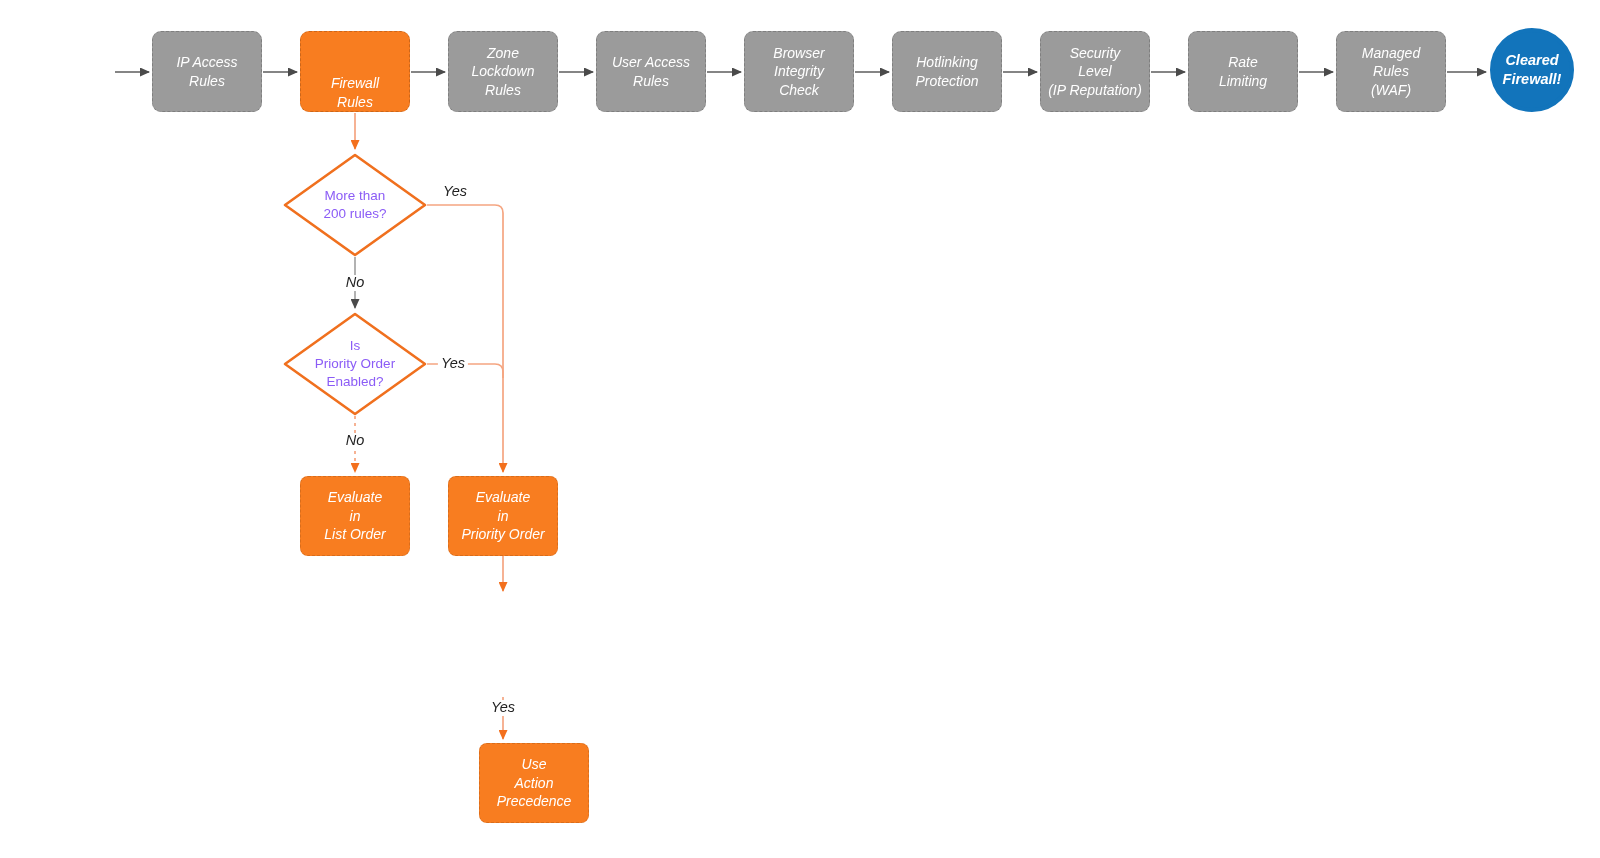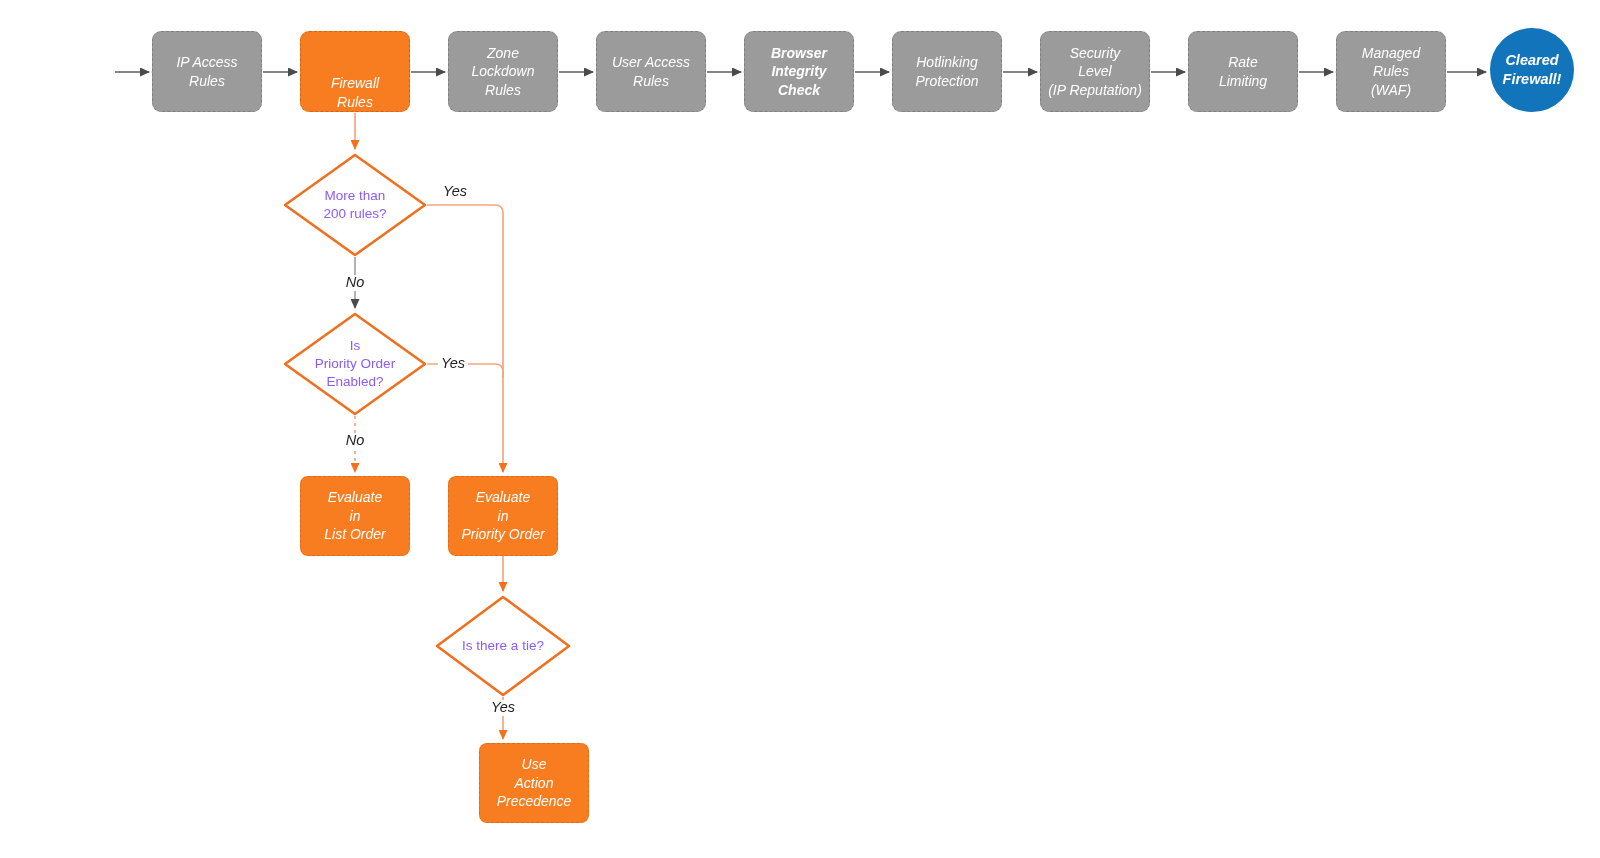--- a/index.html
+++ b/index.html
@@ -76,21 +76,21 @@
     <span>Zone
 Lockdown
 Rules</span>
   </div>
 
   <div class="node stage" style="left:596px;top:31px;">
     <span>User Access
 Rules</span>
   </div>
 
-  <div class="node stage" style="left:744px;top:31px;font-weight:bold;">
+  <div class="node stage" style="left:744px;top:31px;">
     <span>Browser
 Integrity
 Check</span>
   </div>
 
   <div class="node stage" style="left:892px;top:31px;">
     <span>Hotlinking
 Protection</span>
   </div>
 
@@ -138,26 +138,20 @@
 in
 List Order</span>
   </div>
 
   <div class="node action" style="left:448px;top:476px;">
     <span>Evaluate
 in
 Priority Order</span>
   </div>
 
-  <div class="node diamond" style="left:435px;top:595px;width:136px;height:102px;">
-    <svg width="136" height="102" viewBox="0 0 136 102">
-      <polygon points="68,2 134,51 68,100 2,51" fill="#ffffff" stroke="#F0701E" stroke-width="2.6" stroke-linejoin="round"></polygon>
-    </svg>
-    <span class="d-label">Is there a tie?</span>
-  </div>
 
   <div class="node action" style="left:463px;top:743px;margin-left:16px;">
     <span>Use
 Action
 Precedence</span>
   </div>
 
   <div class="edge-label" style="left:455px;top:192px;background:transparent;">Yes</div>
   <div class="edge-label" style="left:355px;top:283px;">No</div>
   <div class="edge-label" style="left:453px;top:364px;">Yes</div>

